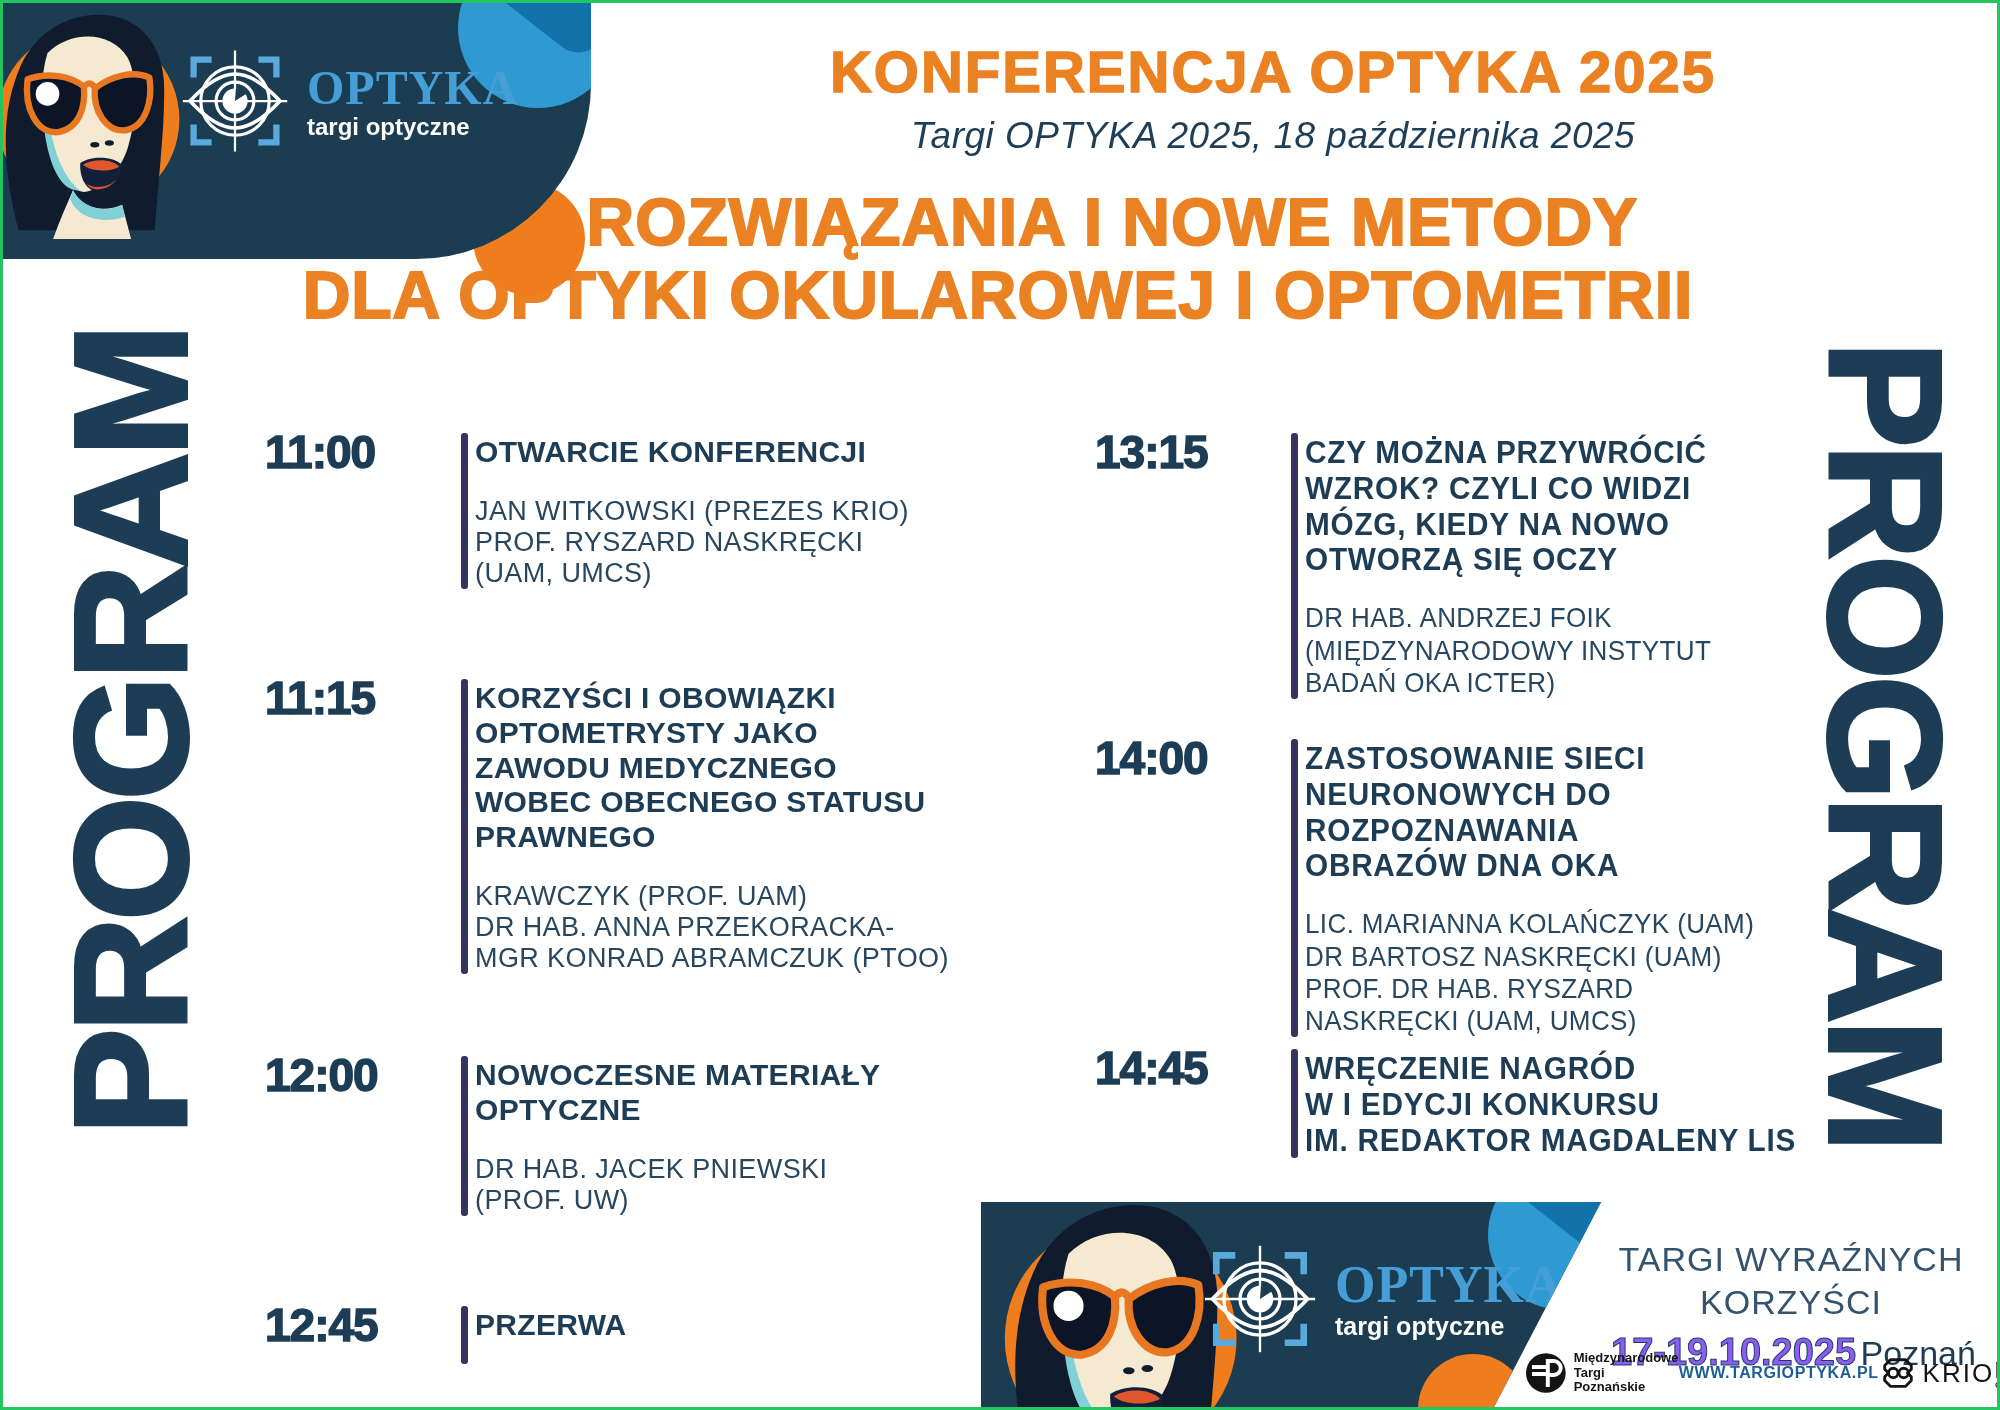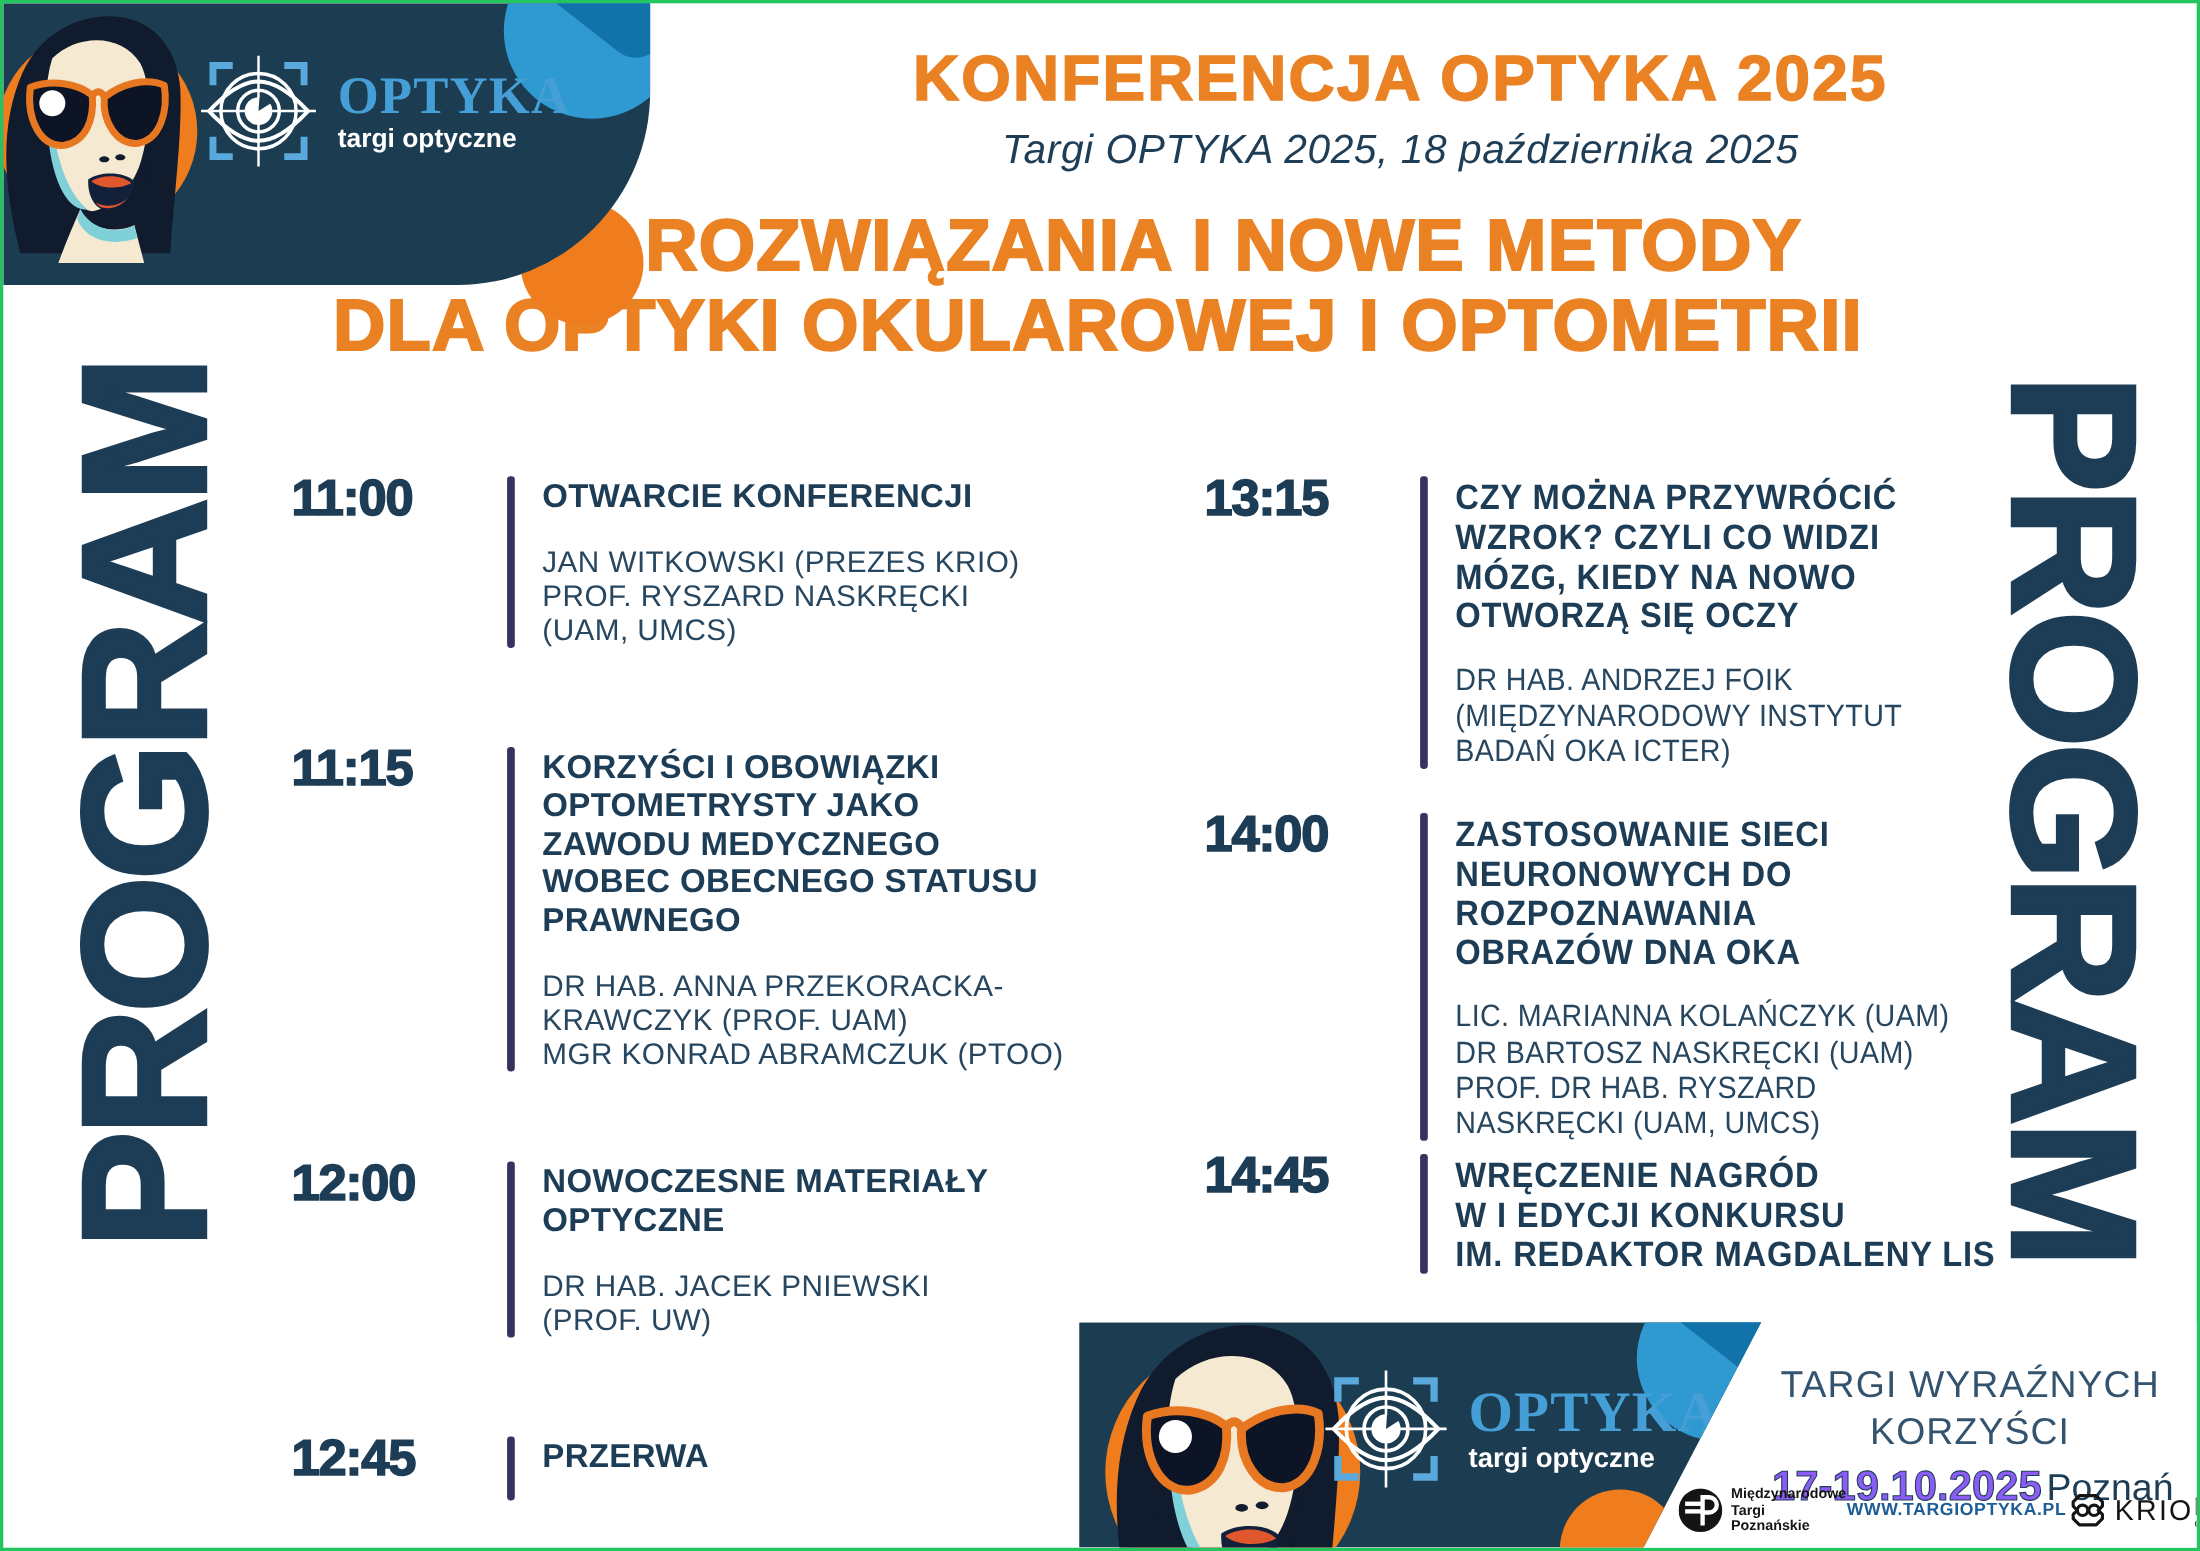--- a/index.html
+++ b/index.html
@@ -42,21 +42,21 @@
     letter-spacing:-4px; white-space:nowrap; line-height:1;
     -webkit-text-stroke:4px #1d3c55;}
   .vlabel.left{left:48px; top:1132px; transform:rotate(-90deg); transform-origin:left top;}
   .vlabel.right{left:1962px; top:338px; transform:rotate(90deg); transform-origin:left top;}
   
   .item{position:absolute; display:flex; align-items:stretch;}
   .time{width:180px; text-align:left; padding-right:16px; font-size:46px; font-weight:800;
     letter-spacing:-1px; line-height:0.95; color:#1d3c55; -webkit-text-stroke:1.5px #1d3c55;
     margin-top:-2px;}
   .bar{width:7px; background:#35335f; border-radius:3px; min-height:58px;}
-  .content{padding-left:25px; padding-top:2px;}
+  .content{padding-left:7px; padding-top:2px;}
   .tl{font-size:30px; font-weight:700; letter-spacing:0.3px; line-height:1.16;
     white-space:nowrap; color:#1d3c55;}
   .speakers{margin-top:26px;}
   .sl{font-size:27px; font-weight:400; letter-spacing:0.4px; line-height:1.15;
     white-space:nowrap; color:#27465f;}
   .cond .tl{font-size:32px; letter-spacing:0.8px; line-height:1.12; transform:scaleX(0.93); transform-origin:left;}
   .cond .sl{font-size:28px; transform:scaleX(0.93); transform-origin:left;}
   .cond .speakers{margin-top:24px;}
   
   .footer{position:absolute; left:978px; bottom:0; right:0; height:205px; background:#ffffff; overflow:hidden;}
@@ -196,22 +196,22 @@
     <div class="bar"></div>
     <div class="content">
       <div class="title">
         <div class="tl">KORZYŚCI I OBOWIĄZKI</div>
         <div class="tl">OPTOMETRYSTY JAKO</div>
         <div class="tl">ZAWODU MEDYCZNEGO</div>
         <div class="tl">WOBEC OBECNEGO STATUSU</div>
         <div class="tl">PRAWNEGO</div>
       </div>
       <div class="speakers">
+        <div class="sl">KRAWCZYK (PROF. UAM)</div>
         <div class="sl">DR HAB. ANNA PRZEKORACKA-</div>
-        <div class="sl">KRAWCZYK (PROF. UAM)</div>
         <div class="sl">MGR KONRAD ABRAMCZUK (PTOO)</div>
       </div>
     </div>
   </div>
 
   <div class="item" style="left:262px; top:1053px;">
     <div class="time">12:00</div>
     <div class="bar"></div>
     <div class="content">
       <div class="title">

